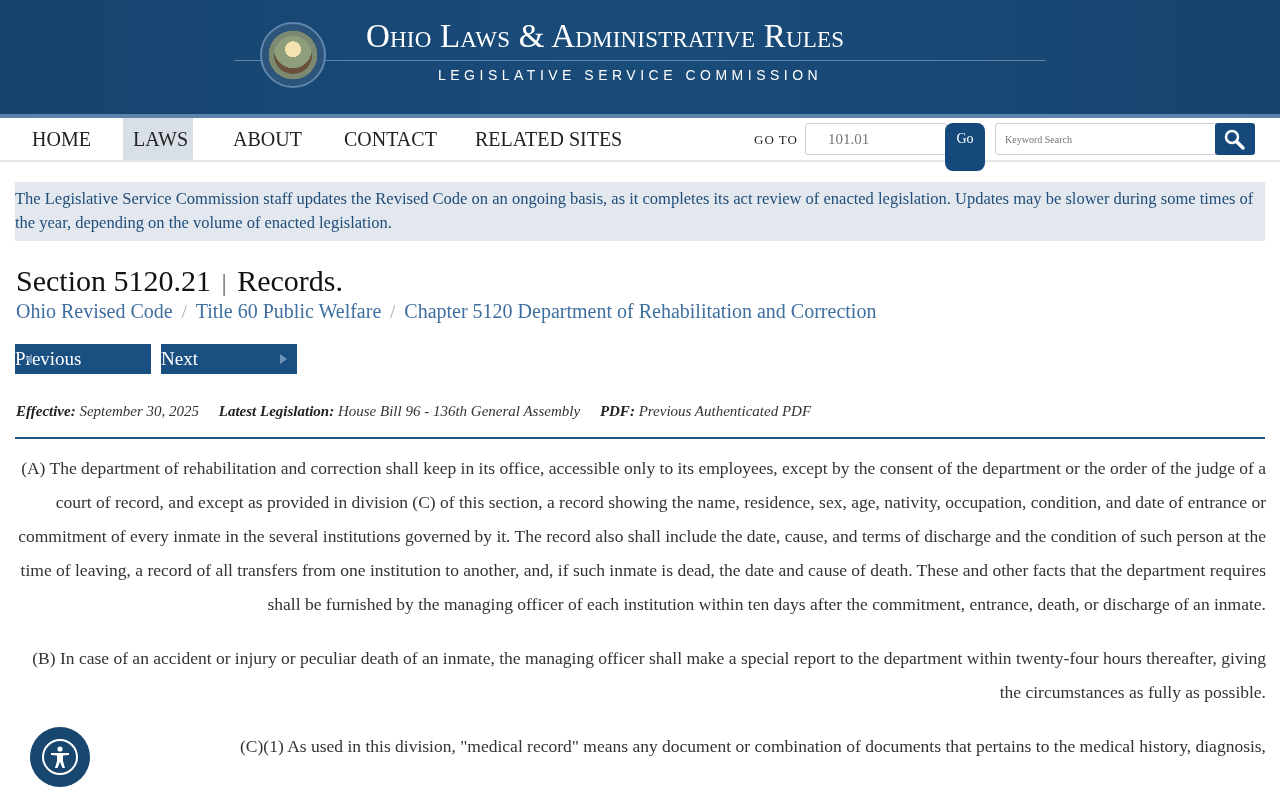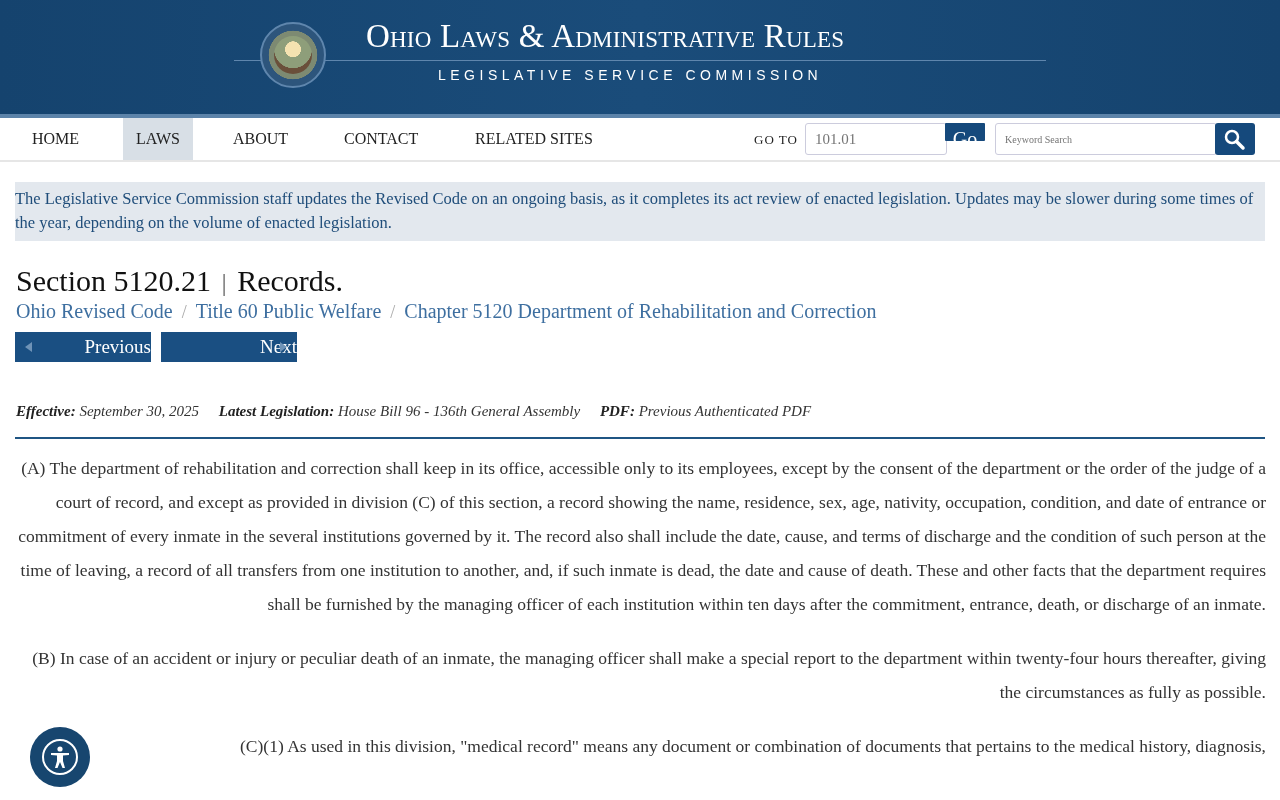--- a/index.html
+++ b/index.html
@@ -14,41 +14,41 @@
   .seal-inner { position: absolute; left: 12px; top: 12px; width: 38px; height: 38px; border-radius: 50%;
                 background: radial-gradient(circle at 50% 35%, #f4e2b0 0 25%, #8e9e7a 26% 60%, #6a4f3a 61% 100%); }
   .banner-title { position: absolute; left: 366px; top: 18px; font-family: "Liberation Serif", serif;
                   color: #fff; font-size: 33px; letter-spacing: 0.2px; font-variant: small-caps; }
   .banner-sub { position: absolute; left: 438px; top: 67px; font-family: "Liberation Sans", sans-serif;
                 color: #fff; font-size: 14px; letter-spacing: 4.5px; }
   .banner-bottom { position: absolute; left: 0; right: 0; bottom: -4px; height: 4px; background: #5c83a9; }
 
   .nav { height: 44px; margin-top: 4px; border-bottom: 2px solid #e6e6e6; position: relative; }
   .nav-item { position: absolute; top: 0; height: 42px; line-height: 42px; font-family: "Liberation Serif", serif;
-              font-size: 16px; color: #222; padding: 0 10px; }
+              font-size: 20px; color: #222; padding: 0 10px; }
   .nav-item.active { background: #d8dfe6; }
   .goto-label { position: absolute; left: 754px; top: 14px; font-family: "Liberation Serif", serif; font-size: 13px; letter-spacing: 1px; color: #222; }
   .goto-input { position: absolute; left: 805px; top: 5px; width: 142px; height: 32px; border: 1px solid #ccd; border-radius: 3px;
-                font-family: "Liberation Serif", serif; font-size: 15px; padding-left: 9px; color: #aab; }
-  .goto-btn { position: absolute; left: 945px; top: 5px; width: 40px; height: 18px; background: #15497c; color: #fff; border-radius: 1px;
-              font-family: "Liberation Serif", serif; font-size: 20px; text-align: center; line-height: 32px; }
+                font-family: "Liberation Serif", serif; font-size: 15px; padding-left: 22px; color: #aab; }
+  .goto-btn { position: absolute; left: 945px; top: 5px; width: 40px; height: 48px; background: #15497c; color: #fff; border-radius: 8px;
+              font-family: "Liberation Serif", serif; font-size: 14px; text-align: center; line-height: 32px; }
   .search-input { position: absolute; left: 995px; top: 5px; width: 222px; height: 32px; border: 1px solid #ccd; border-radius: 3px;
                   font-family: "Liberation Serif", serif; font-size: 10px; padding-left: 9px; color: #aab; }
   .search-btn { position: absolute; left: 1215px; top: 5px; width: 40px; height: 32px; background: #15497c; border-radius: 3px; }
 
   .notice { position: absolute; left: 15px; top: 182px; width: 1250px; height: 59px; background: #e3e8ee; padding: 5px 0;
             font-family: "Liberation Serif", serif; font-size: 16.5px; line-height: 24px; color: #1f4d7a; }
 
   .title { position: absolute; left: 16px; top: 264px; font-family: "Liberation Serif", serif; font-size: 30px; color: #111; }
   .title .sep { color: #666; font-size: 26px; padding: 0 3px; }
   .breadcrumb { position: absolute; left: 16px; top: 300px; font-family: "Liberation Serif", serif; font-size: 20px; color: #3e6fa0; }
   .breadcrumb .slash { color: #aaa; padding: 0 9px; font-size: 18px; }
 
-  .pager-btn { position: absolute; top: 332px; width: 136px; height: 30px; background: #1a4f82; color: #fff;
-               font-family: "Liberation Serif", serif; font-size: 19px; line-height: 30px; text-align: right; }
+  .pager-btn { position: absolute; top: 344px; width: 136px; height: 30px; background: #1a4f82; color: #fff;
+               font-family: "Liberation Serif", serif; font-size: 19px; line-height: 30px; text-align: left; }
   .pager-btn .arrow { position: absolute; top: 10px; width: 0; height: 0; border-top: 5px solid transparent; border-bottom: 5px solid transparent; }
   .prev .arrow { left: 10px; border-right: 7px solid #6f93b7; }
   .next .arrow { right: 10px; border-left: 7px solid #6f93b7; }
 
   .meta { position: absolute; left: 16px; top: 403px; font-family: "Liberation Serif", serif; font-size: 15px; color: #333; font-style: italic; }
   .meta b { font-weight: bold; color: #222; }
   .meta .item { margin-right: 16px; }
   .divider { position: absolute; left: 15px; top: 437px; width: 1250px; height: 2px; background: #1f5583; }
 
   .body { position: absolute; left: 16px; top: 451px; width: 1250px; font-family: "Liberation Serif", serif; font-size: 17.5px; line-height: 34px; color: #333; }

